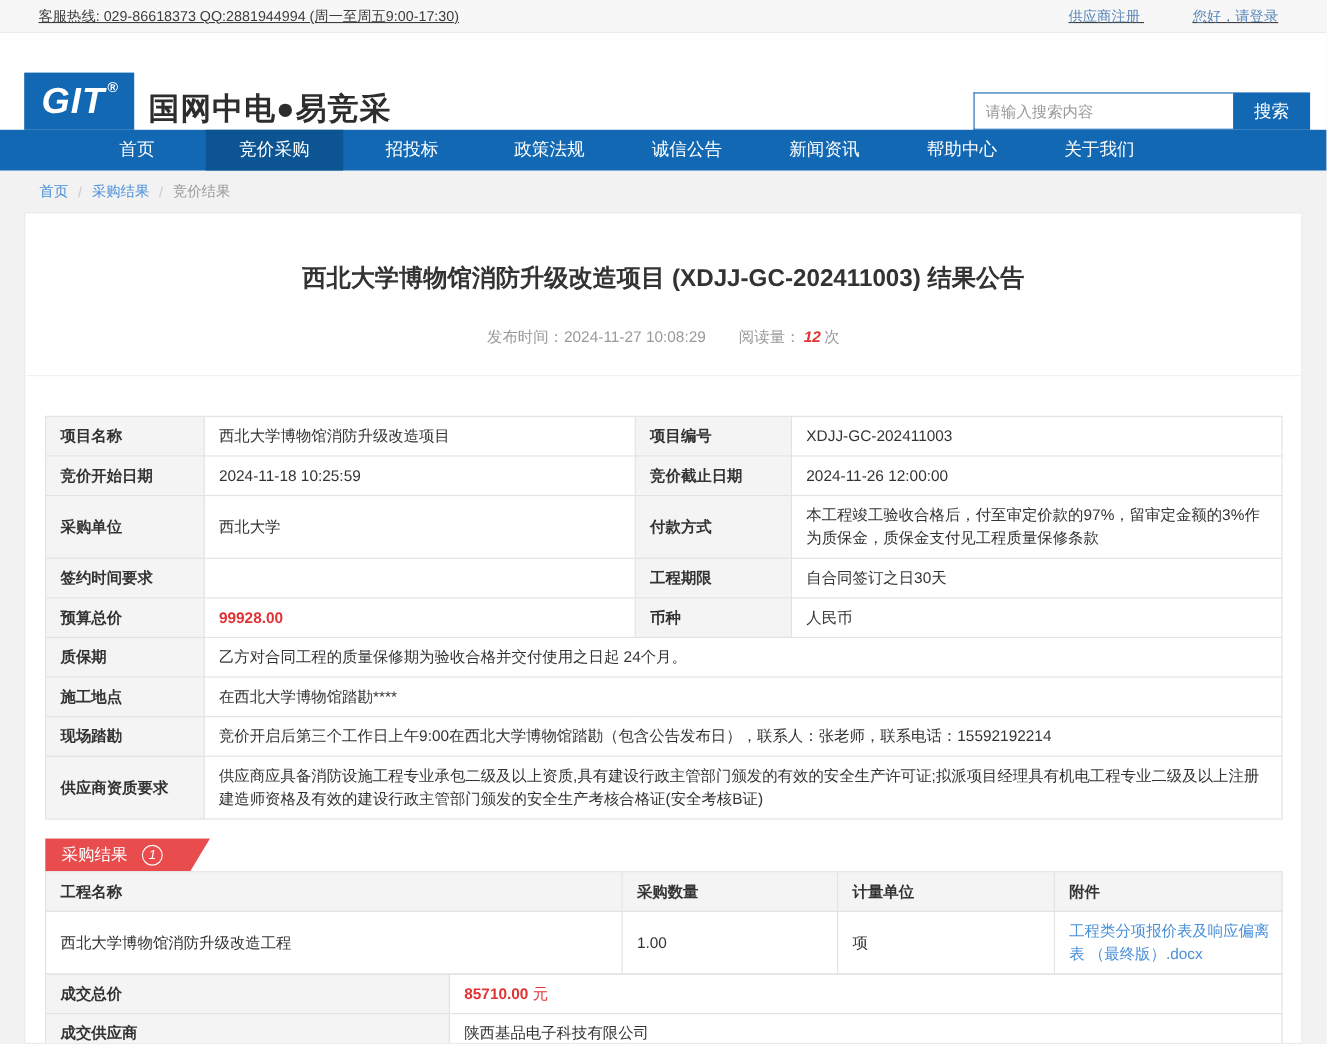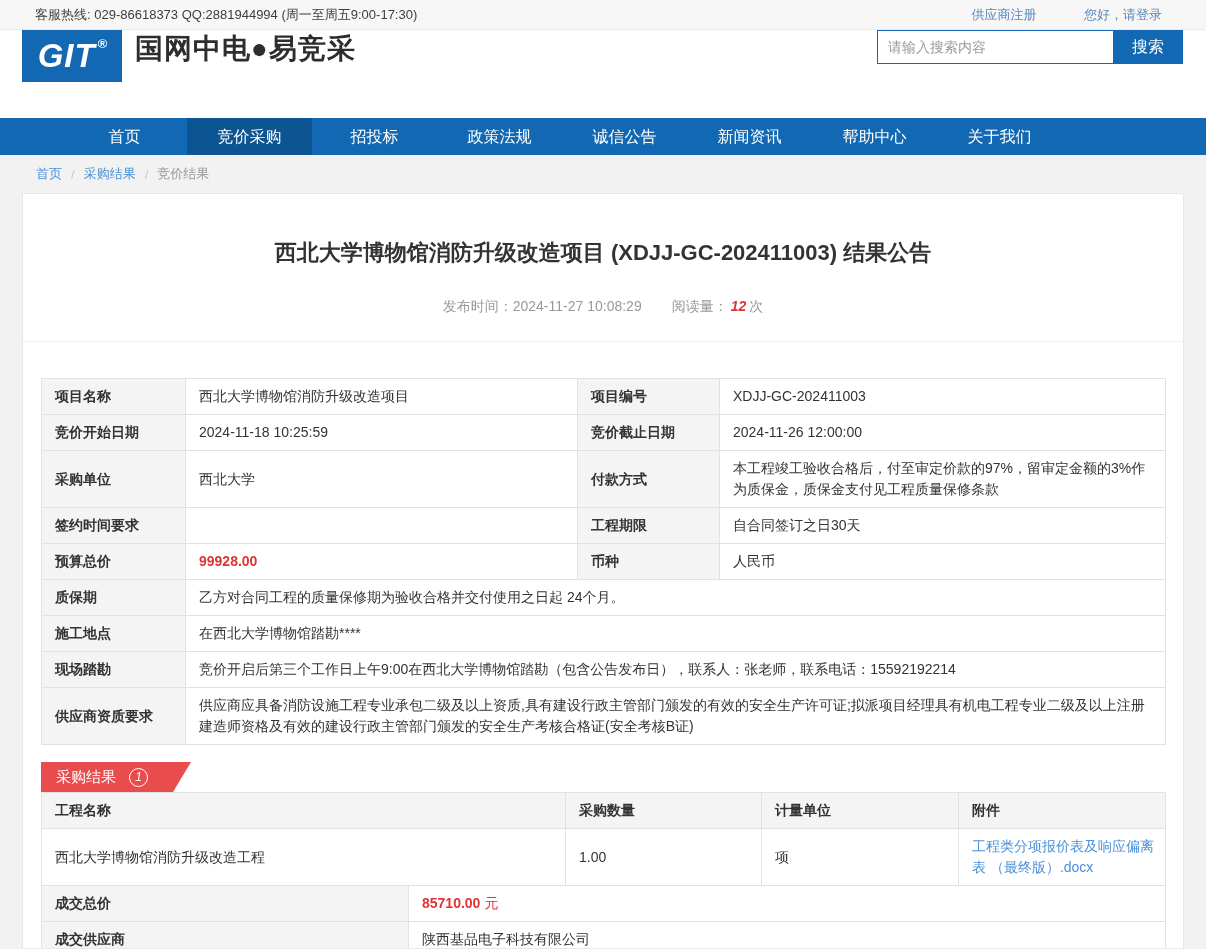--- a/index.html
+++ b/index.html
@@ -9,26 +9,26 @@
     font-family:"Liberation Sans","DejaVu Sans",sans-serif;
     color:#333;
     overflow:hidden;
   }
   a { text-decoration:none; cursor:pointer; }
 
   
   .topbar {
     height:30px; background:#f7f7f7; border-bottom:1px solid #ebebeb;
     display:flex; justify-content:space-between; align-items:center;
-    padding:0 44px 0 35px; font-size:13px; color:#3d3d3d;
+    padding:0 44px 0 35px; font-size:13px; color:#3d3d3d;text-decoration:underline;
   }
   .topbar-links a { color:#5b87b9; margin-left:44px; }
 
   
-  .header { height:88px; background:#ffffff; display:flex; align-items:flex-start; padding:0 23px 0 22px; }
+  .header { height:88px; background:#ffffff; display:flex; align-items:flex-end; padding:0 15px 0 22px; }
   .logo-box {
     width:100px; height:52px; background:#1268b3; color:#fff;
     display:flex; align-items:center; justify-content:center;
     font-style:italic; font-weight:bold; font-size:33px; letter-spacing:1px;
   }
   .logo-reg { font-size:13px; font-style:normal; font-weight:bold; position:relative; top:-13px; left:2px; }
   .site-name { font-size:28px; font-weight:bold; color:#2d2d2d; margin-left:13px; letter-spacing:1px; }
   .search { margin-left:auto; display:flex; }
   .search input {
     width:236px; height:34px; border:1px solid #1268b3; border-right:none;

